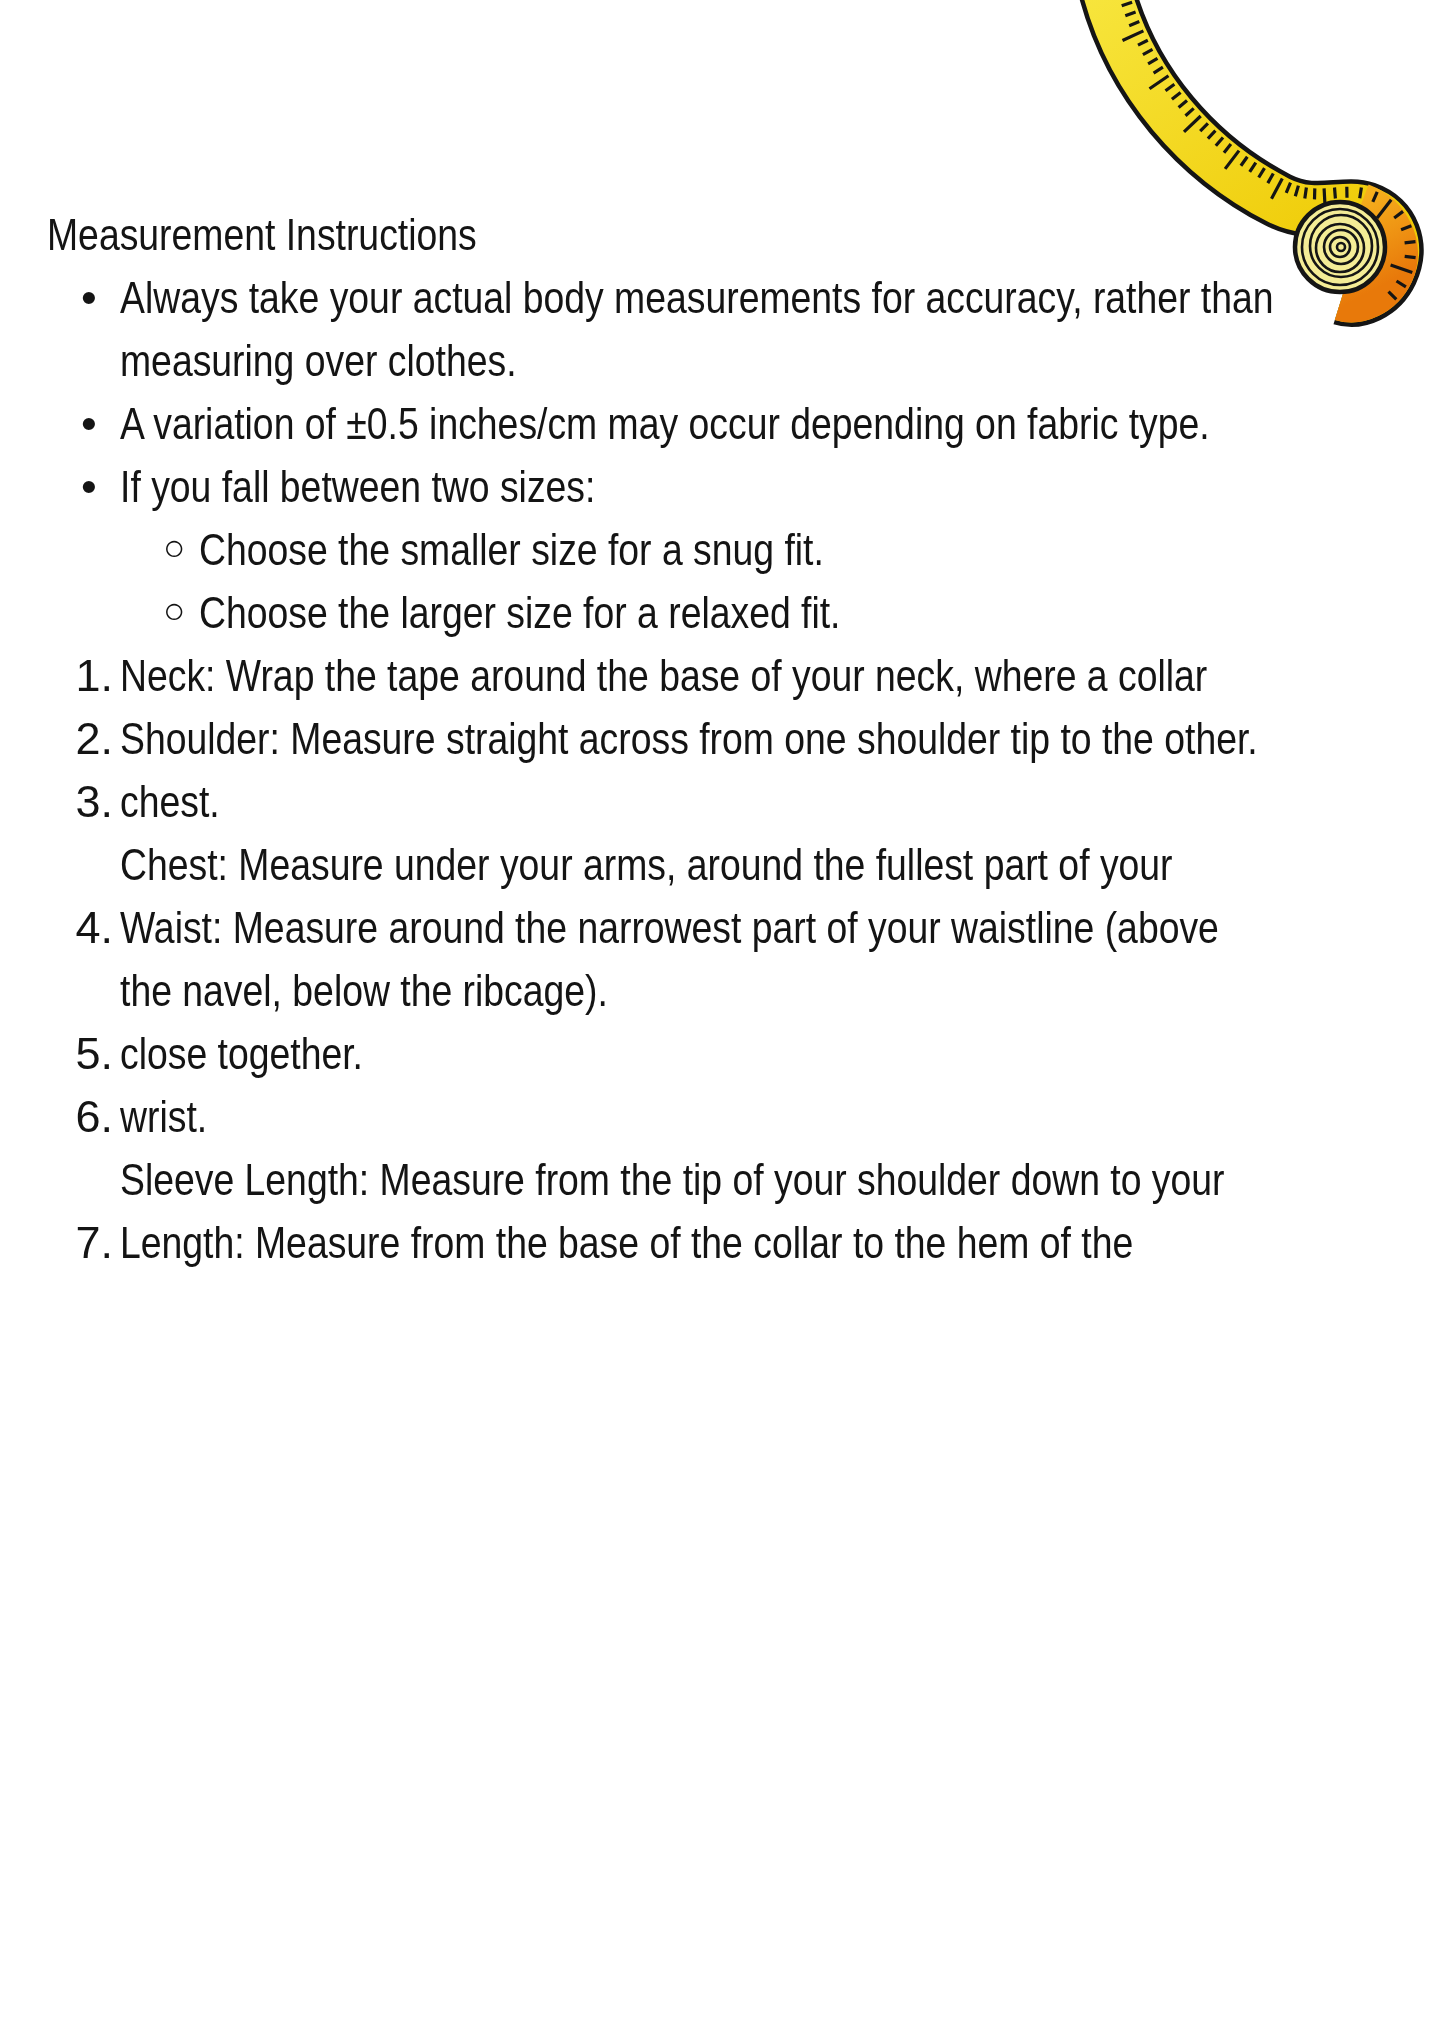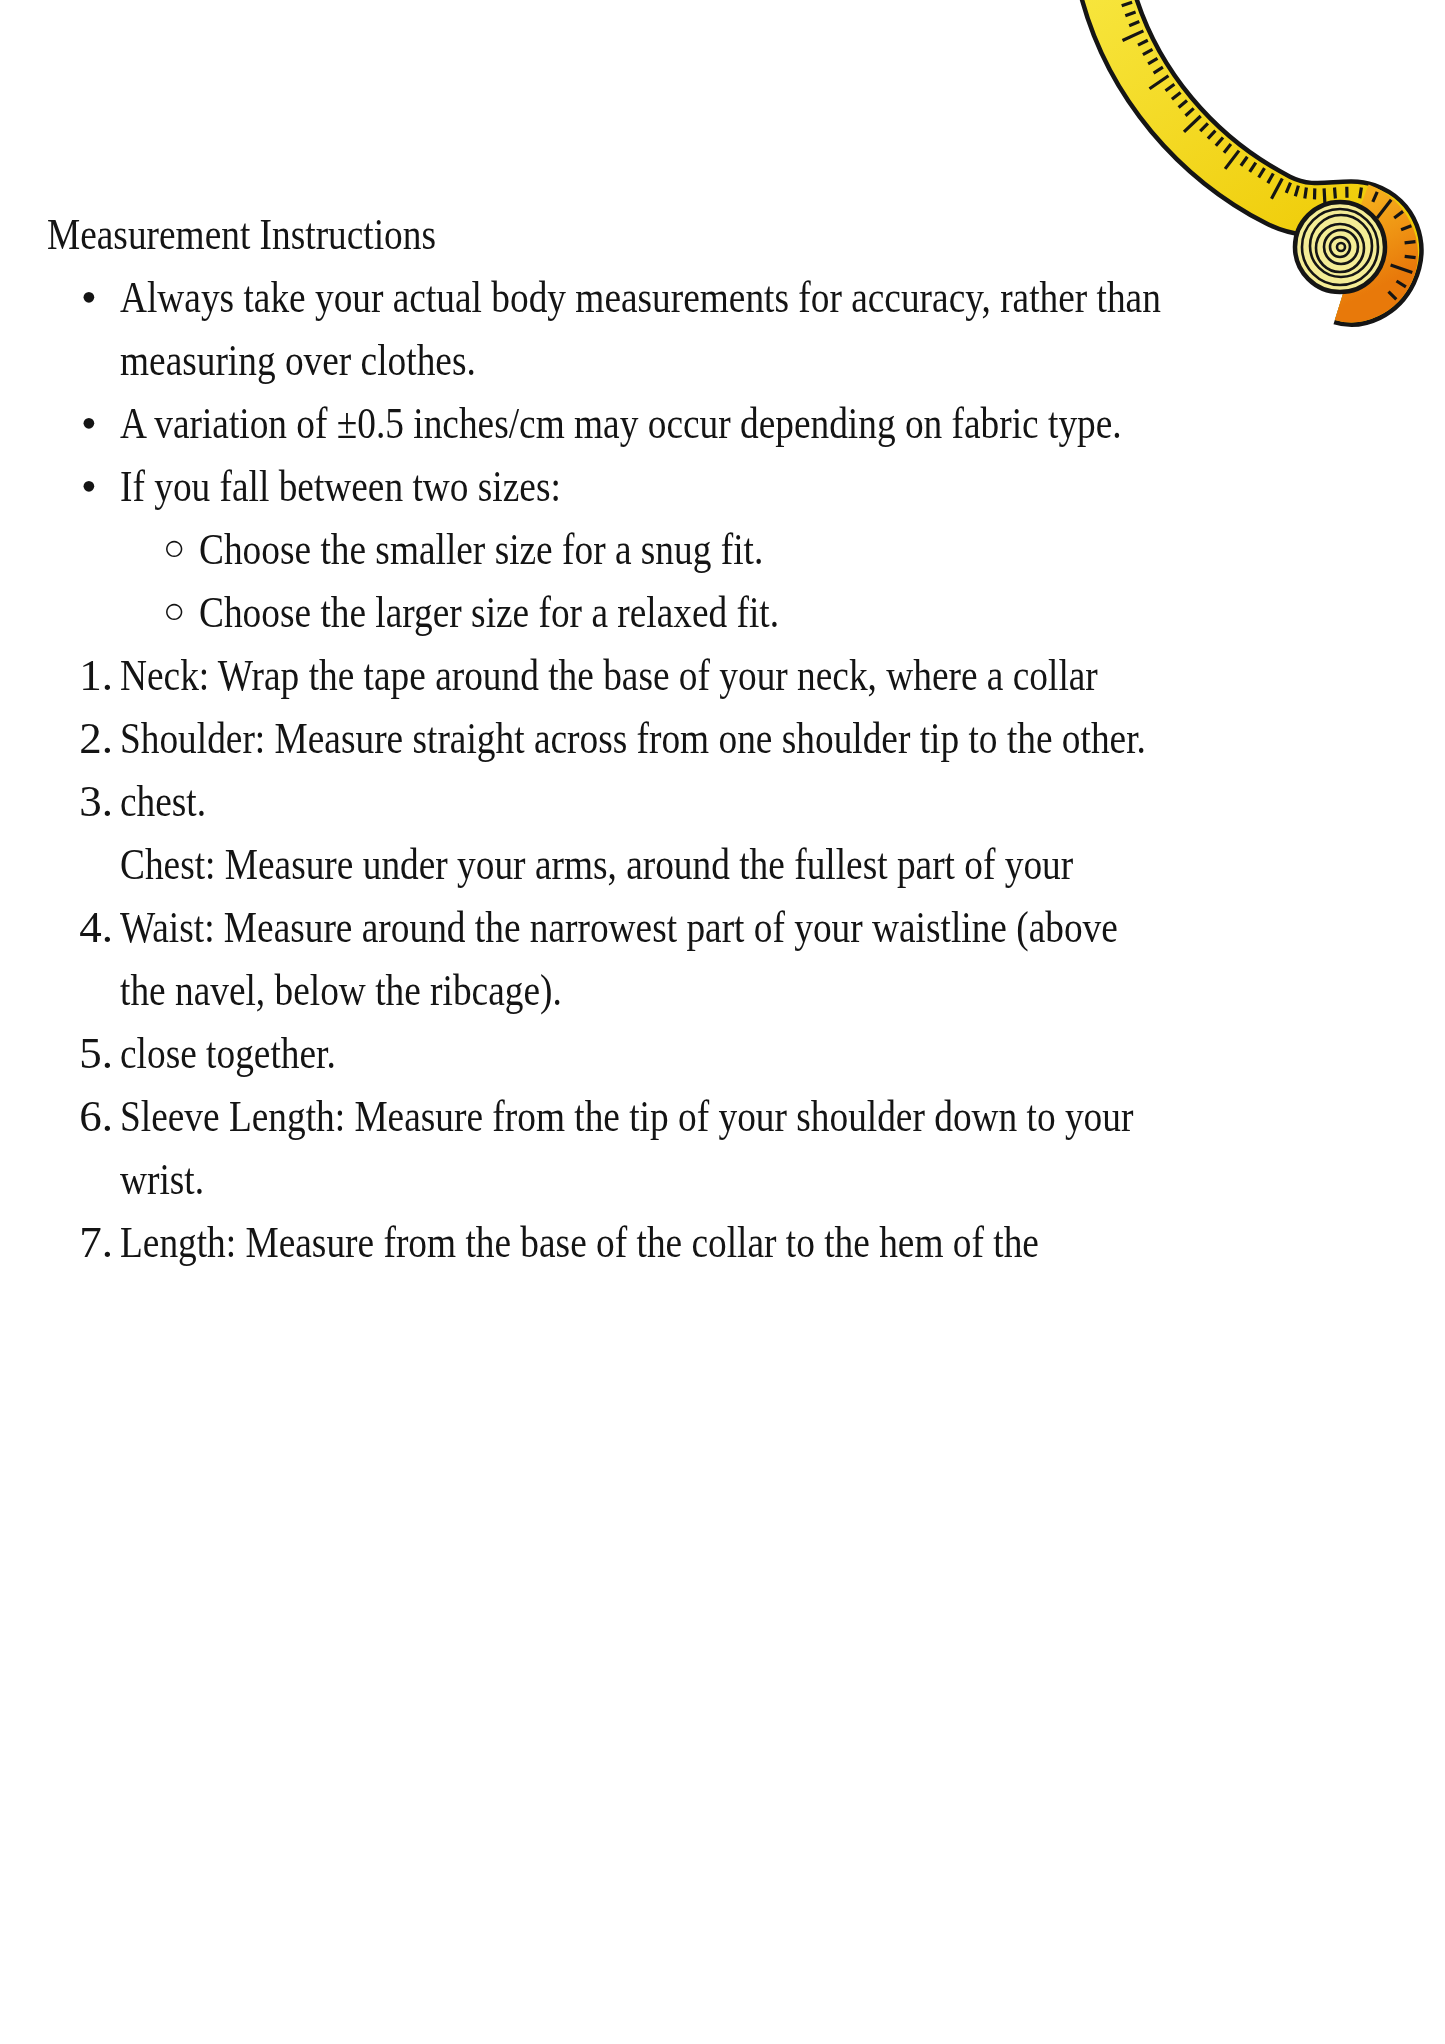--- a/index.html
+++ b/index.html
@@ -1,18 +1,18 @@
 <!DOCTYPE html>
 <html><head>
 <meta charset="utf-8">
 <style>
   html,body{margin:0;padding:0;background:#e8e8e8;}
   .page{
     position:relative;width:1445px;height:2044px;background:#ffffff;
-    overflow:hidden;font-family:Liberation Serif, serif;color:#141414;
+    overflow:hidden;font-family:Liberation Sans, sans-serif;color:#141414;
   }
   .tape{position:absolute;left:1020px;top:0;z-index:1;}
   .content{
     position:absolute;left:47px;top:203px;width:1390px;z-index:2;
     font-size:45px;line-height:63px;
   }
   .ln{height:63px;white-space:pre;}
   .txt{display:inline-block;transform:scaleX(0.83);transform-origin:0 50%;white-space:pre;}
   .li{position:relative;padding-left:73px;}
   .li .mk{
@@ -113,22 +113,22 @@
       <div class="ln"><span class="txt">the navel, below the ribcage).</span></div>
     </div>
 
     <div class="li num">
       <span class="mk">5.</span>
       <div class="ln"><span class="txt">close together.</span></div>
     </div>
 
     <div class="li num">
       <span class="mk">6.</span>
+      <div class="ln"><span class="txt">wrist.</span></div>
       <div class="ln"><span class="txt">Sleeve Length: Measure from the tip of your shoulder down to your</span></div>
-      <div class="ln"><span class="txt">wrist.</span></div>
     </div>
 
     <div class="li num">
       <span class="mk">7.</span>
       <div class="ln"><span class="txt">Length: Measure from the base of the collar to the hem of the</span></div>
     </div>
 
 
   </div>
 </div>

